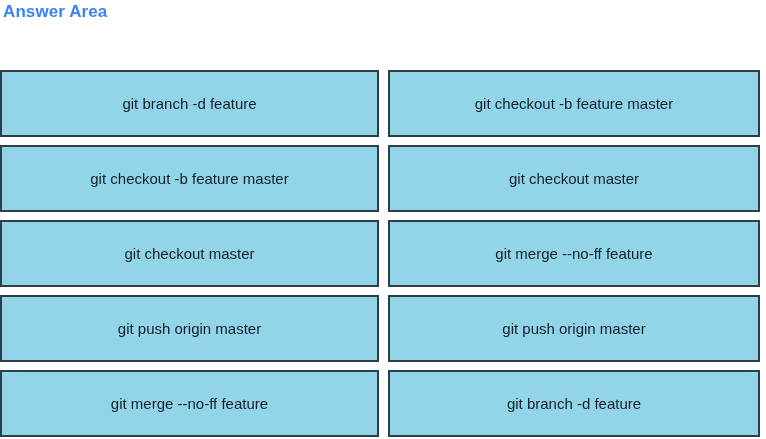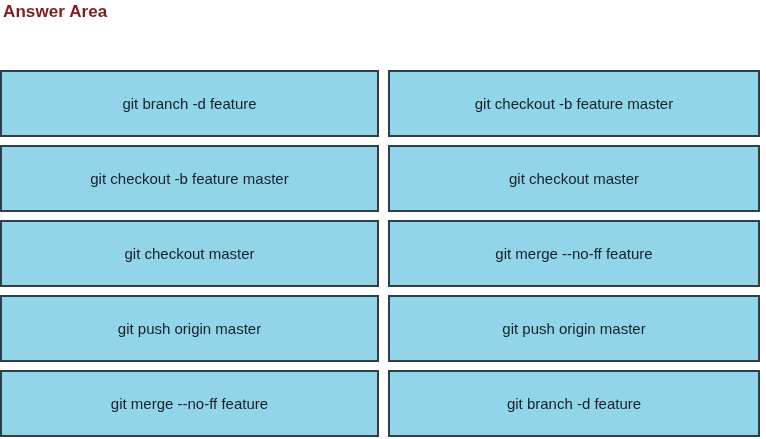--- a/index.html
+++ b/index.html
@@ -15,21 +15,21 @@
     font-family: "Liberation Sans", sans-serif;
     -webkit-font-smoothing: antialiased;
   }
 
   #page-title {
     position: absolute;
     left: 3px;
     top: 1px;
     font-size: 17px;
     font-weight: bold;
-    color: #7f1d1d;
+    color: #3b82f6;
     letter-spacing: 0.1px;
     line-height: 22px;
     white-space: nowrap;
   }
 
   #answer-grid {
     position: absolute;
     left: 0px;
     top: 70px;
     width: 695px;

